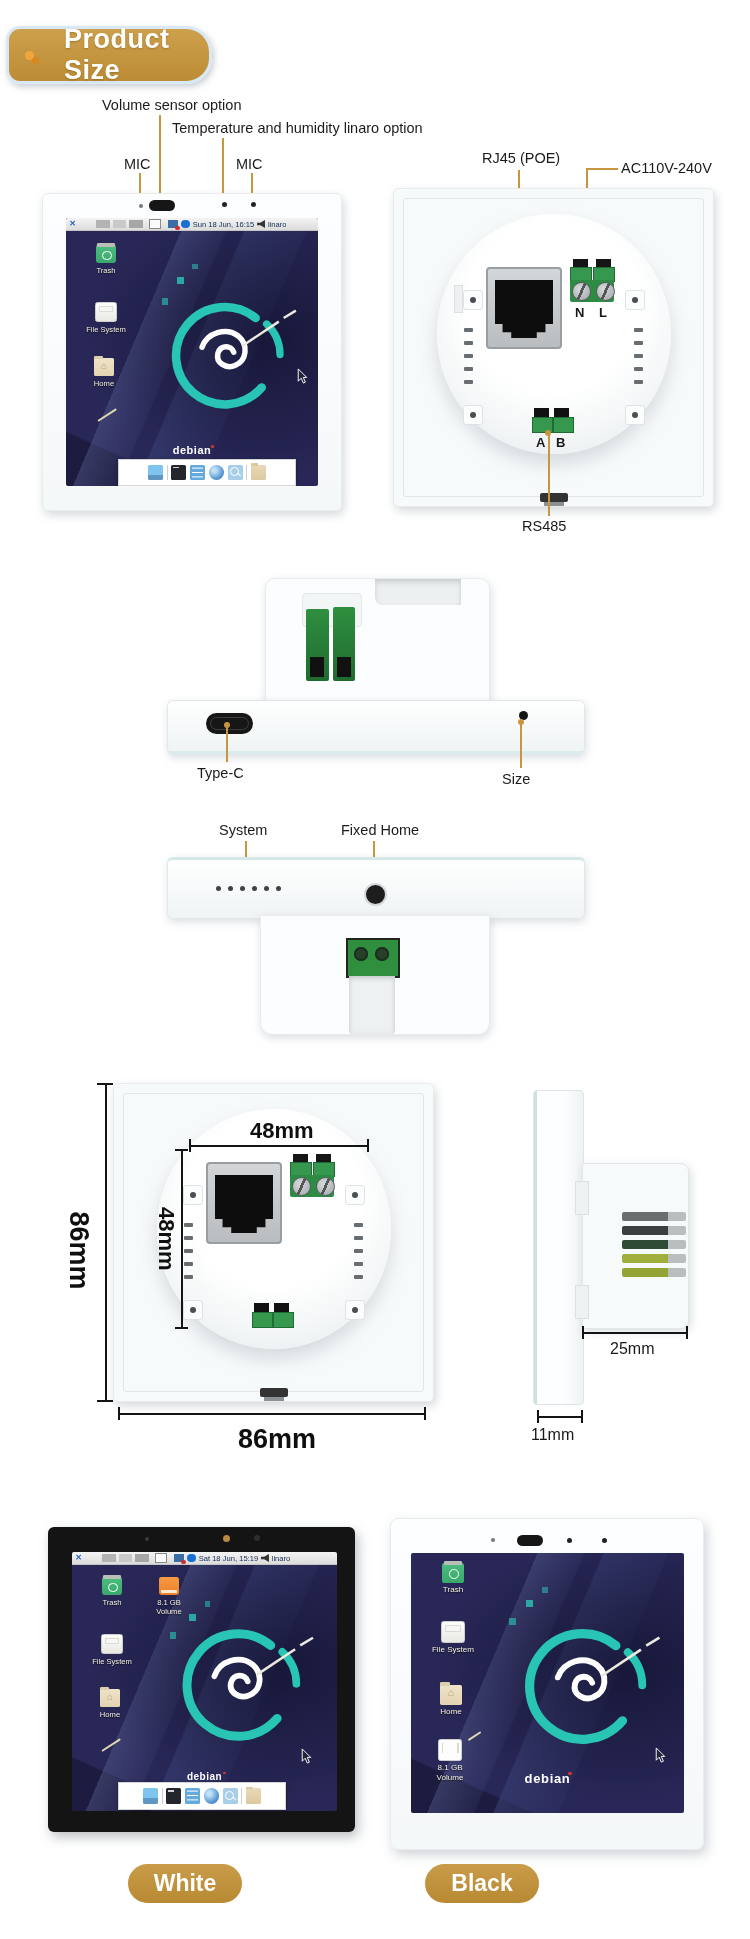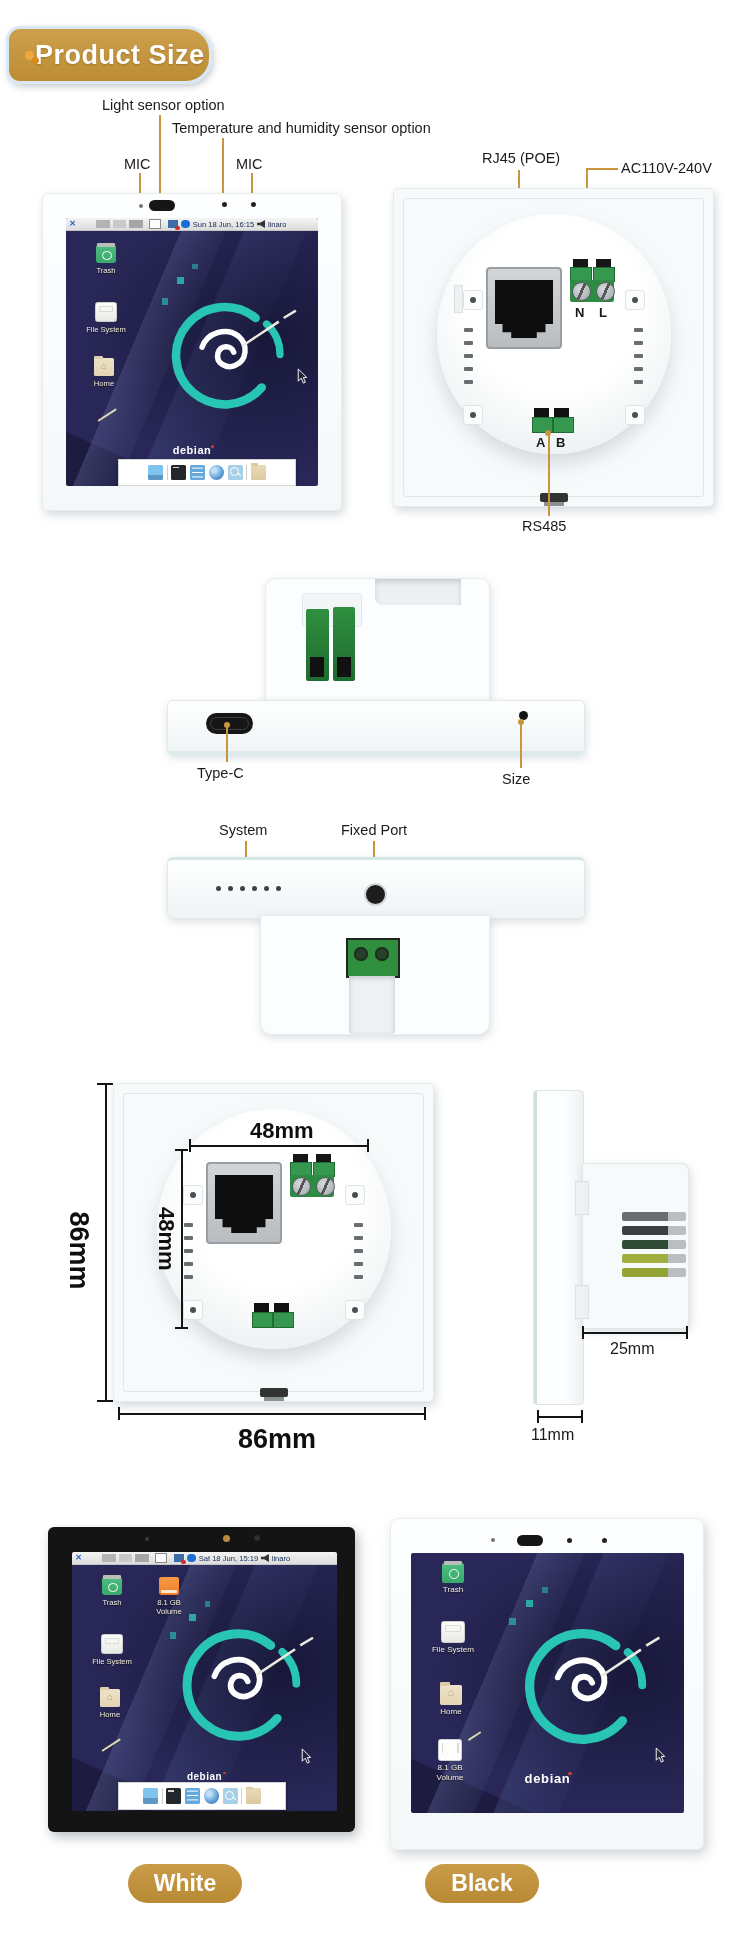--- a/index.html
+++ b/index.html
@@ -6,21 +6,21 @@
   #stage{position:relative;width:750px;height:1939px;background:#fff;overflow:hidden;
          font-family:"Liberation Sans",sans-serif;}
   .abs{position:absolute;}
 
   
   .hdr{left:6px;top:26px;width:200px;height:52px;border-radius:14px 26px 26px 14px;
        background:linear-gradient(#cda04c,#bd8c35);border:3px solid #d9e8f5;
        box-shadow:2px 3px 6px rgba(150,160,170,.5);display:flex;align-items:center;}
   .hdr .dot1{position:absolute;left:16px;top:22px;width:9px;height:9px;border-radius:50%;background:#f2a63e;}
   .hdr .dot2{position:absolute;left:23px;top:28px;width:7px;height:7px;border-radius:50%;background:#d9881f;}
-  .hdr .t{margin-left:26px;color:#fff;font-size:27px;font-weight:bold;letter-spacing:.5px;
+  .hdr .t{margin-left:55px;color:#fff;font-size:27px;font-weight:bold;letter-spacing:.5px;
           text-shadow:0 1px 2px rgba(120,90,20,.5);}
 
   
   .lbl{position:absolute;font-size:14.5px;color:#1b1b1b;white-space:nowrap;}
   .gline{position:absolute;width:2px;background:#c8963e;}
   .ghline{position:absolute;height:2px;background:#c8963e;}
   .gdot{position:absolute;width:6px;height:6px;border-radius:50%;background:#c8963e;}
 
   
   .panel-white{background:linear-gradient(#fdfeff,#f5f8f9);border:1px solid #e8eced;border-radius:6px;
@@ -157,22 +157,22 @@
 <body>
 
 <div id="stage">
 
   <div class="abs hdr">
     <span class="dot1"></span>
     <span class="dot2"></span>
     <span class="t">Product Size</span>
   </div>
 
-  <div class="lbl" style="left:102px;top:97px">Light sensor option</div>
-  <div class="lbl" style="left:172px;top:120px">Temperature and humidity sensor option</div>
+  <div class="lbl" style="left:102px;top:97px">Volume sensor option</div>
+  <div class="lbl" style="left:172px;top:120px">Temperature and humidity linaro option</div>
   <div class="lbl" style="left:124px;top:156px">MIC</div>
   <div class="lbl" style="left:236px;top:156px">MIC</div>
   <div class="lbl" style="left:482px;top:150px">RJ45 (POE)</div>
   <div class="lbl" style="left:621px;top:160px">AC110V-240V</div>
   <div class="gline" style="left:159px;top:115px;height:84px"></div>
   <div class="gline" style="left:222px;top:138px;height:61px"></div>
   <div class="gline" style="left:139px;top:173px;height:26px"></div>
   <div class="gline" style="left:251px;top:173px;height:26px"></div>
   <div class="gline" style="left:518px;top:170px;height:102px"></div>
   <div class="gdot" style="left:515px;top:266px"></div>
@@ -310,21 +310,21 @@
     <div class="hole" style="left:351px;top:10px;width:9px;height:9px"></div>
   </div>
   <div class="gdot" style="left:224px;top:722px"></div>
   <div class="gline" style="left:226px;top:726px;height:36px"></div>
   <div class="lbl" style="left:197px;top:765px">Type-C</div>
   <div class="gdot" style="left:518px;top:719px"></div>
   <div class="gline" style="left:520px;top:723px;height:45px"></div>
   <div class="lbl" style="left:502px;top:771px">Size</div>
 
   <div class="lbl" style="left:219px;top:822px">System</div>
-  <div class="lbl" style="left:341px;top:822px">Fixed Port</div>
+  <div class="lbl" style="left:341px;top:822px">Fixed Home</div>
   <div class="gline" style="left:245px;top:841px;height:32px"></div>
   <div class="gdot" style="left:242px;top:871px"></div>
   <div class="gline" style="left:373px;top:841px;height:41px"></div>
   <div class="gdot" style="left:370px;top:879px"></div>
   <div class="edgestrip" style="left:167px;top:857px;width:416px;height:58px;border-top:3px solid #d5e7e7">
     <div class="spkdot" style="left:48px;top:26px"></div>
     <div class="spkdot" style="left:60px;top:26px"></div>
     <div class="spkdot" style="left:72px;top:26px"></div>
     <div class="spkdot" style="left:84px;top:26px"></div>
     <div class="spkdot" style="left:96px;top:26px"></div>

